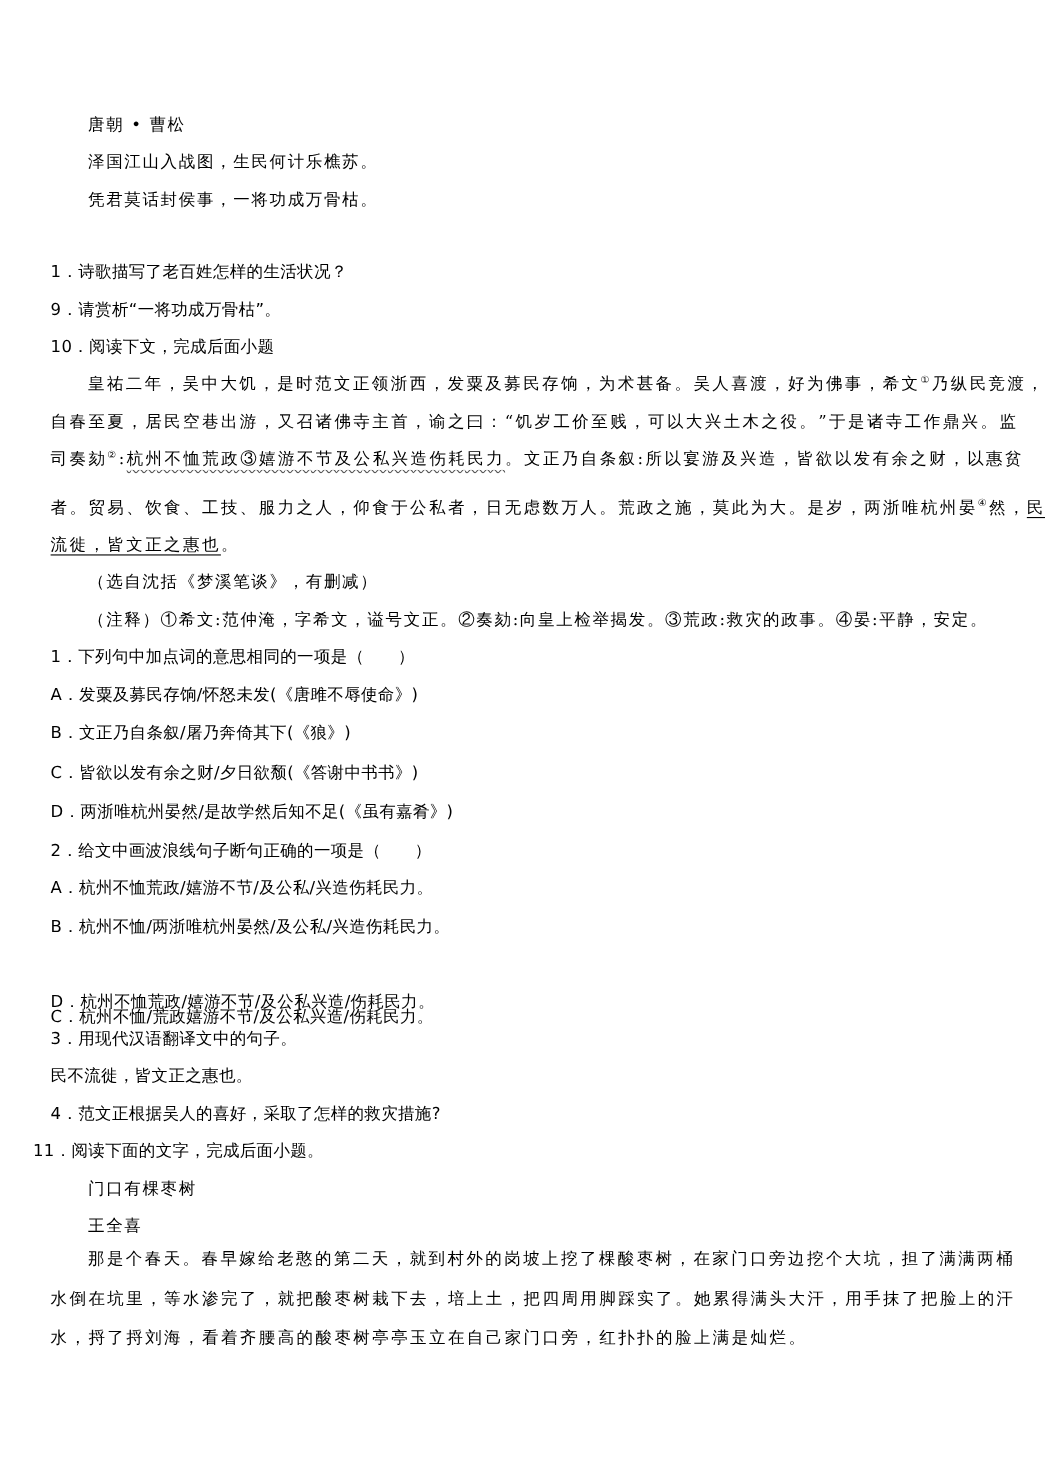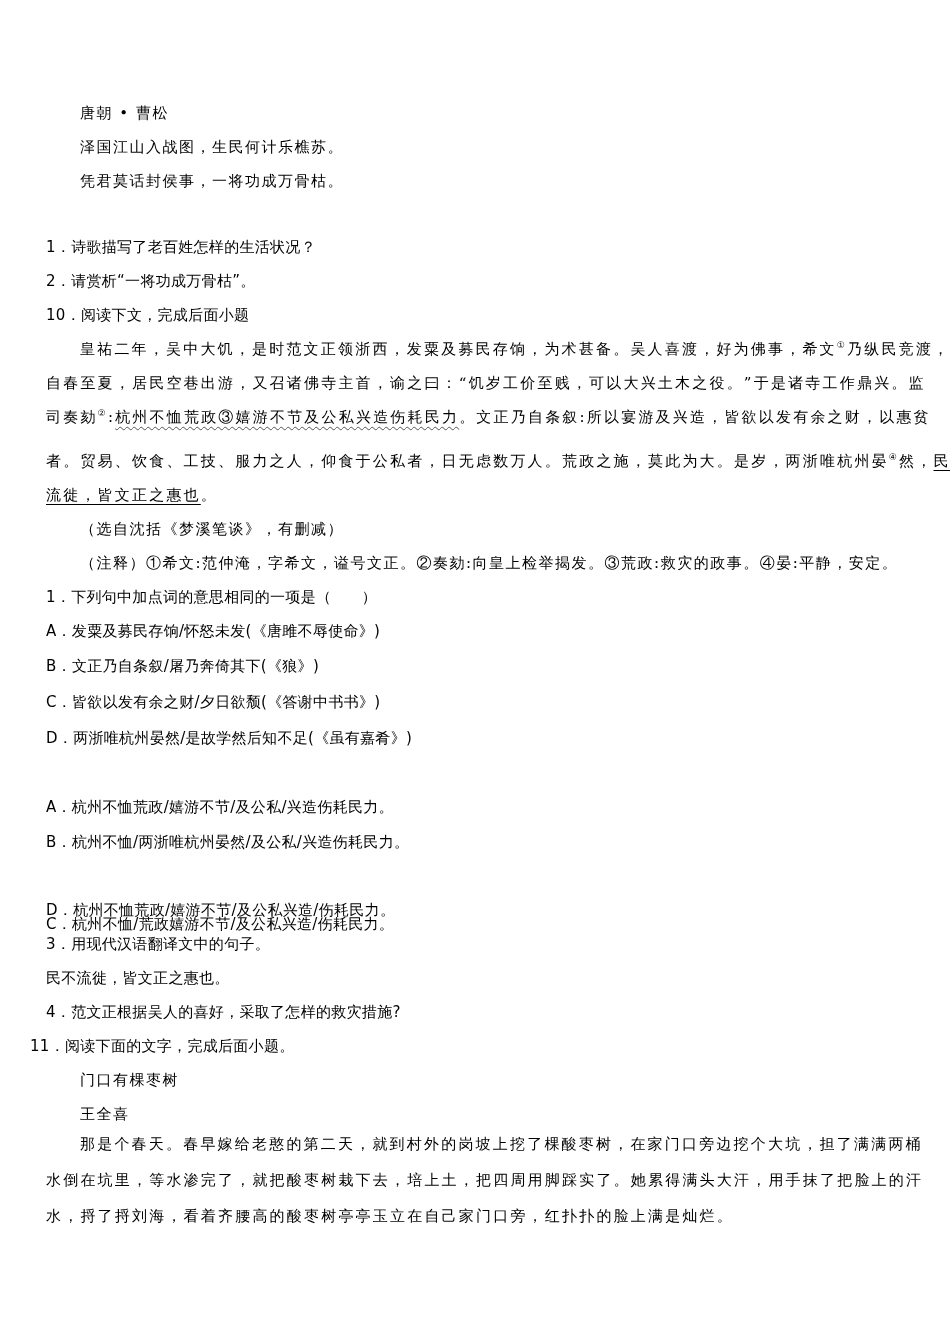--- a/index.html
+++ b/index.html
@@ -17,21 +17,21 @@
 </head>
 <body>
 
 <div class="page">
 
   <div class="line kai" style="left:80px;top:103px;">唐朝 • 曹松</div>
   <div class="line kai" style="left:80px;top:137px;">泽国江山入战图，生民何计乐樵苏。</div>
   <div class="line kai" style="left:80px;top:171px;">凭君莫话封侯事，一将功成万骨枯。</div>
 
   <div class="line sans" style="left:46px;top:237px;text-align:center;">1．诗歌描写了老百姓怎样的生活状况？</div>
-  <div class="line sans" style="left:46px;top:271px;">2．请赏析“一将功成万骨枯”。</div>
+  <div class="line sans" style="left:46px;top:271px;">9．请赏析“一将功成万骨枯”。</div>
 
   <div class="line sans" style="left:46px;top:305px;">10．阅读下文，完成后面小题</div>
 
   <div class="line kai just" style="left:80px;top:339px;">
     <span>皇祐二年，吴中大饥，是时范文正领浙西，发粟及募民存饷，为术甚备。吴人喜渡，好为佛事，希文</span><sup>①</sup><span>乃纵民竞渡，</span>
   </div>
   <div class="line kai just" style="left:46px;top:373px;">自春至夏，居民空巷出游，又召诸佛寺主首，谕之曰：“饥岁工价至贱，可以大兴土木之役。”于是诸寺工作鼎兴。监</div>
   <div class="line kai just" style="left:46px;top:407px;">
     <span>司奏劾</span><sup>②</sup><span>:</span><span class="wavy">杭州不恤荒政③嬉游不节及公私兴造伤耗民力</span><span>。文正乃自条叙:所以宴游及兴造，皆欲以发有余之财，以惠贫</span>
   </div>
@@ -44,20 +44,21 @@
 
   <div class="line kai" style="left:80px;top:519px;">（选自沈括《梦溪笔谈》，有删减）</div>
   <div class="line kai" style="left:80px;top:553px;">（注释）①希文:范仲淹，字希文，谥号文正。②奏劾:向皇上检举揭发。③荒政:救灾的政事。④晏:平静，安定。</div>
 
   <div class="line sans" style="left:46px;top:587px;">1．下列句中加点词的意思相同的一项是（　　）</div>
   <div class="line sans" style="left:46px;top:621px;">A．发粟及募民存饷/怀怒未发(《唐雎不辱使命》)</div>
   <div class="line sans" style="left:46px;top:656px;">B．文正乃自条叙/屠乃奔倚其下(《狼》)</div>
   <div class="line sans" style="left:46px;top:692px;">C．皆欲以发有余之财/夕日欲颓(《答谢中书书》)</div>
   <div class="line sans" style="left:46px;top:728px;">D．两浙唯杭州晏然/是故学然后知不足(《虽有嘉肴》)</div>
 
+  <div class="line sans" style="left:46px;top:763px;">2．给文中画波浪线句子断句正确的一项是（　　）</div>
   <div class="line sans" style="left:46px;top:797px;">A．杭州不恤荒政/嬉游不节/及公私/兴造伤耗民力。</div>
   <div class="line sans" style="left:46px;top:832px;">B．杭州不恤/两浙唯杭州晏然/及公私/兴造伤耗民力。</div>
   <div class="line sans" style="left:46px;top:866px;margin-top:48px;">C．杭州不恤/荒政嬉游不节/及公私兴造/伤耗民力。</div>
   <div class="line sans" style="left:46px;top:900px;">D．杭州不恤荒政/嬉游不节/及公私兴造/伤耗民力。</div>
 
   <div class="line sans" style="left:46px;top:934px;">3．用现代汉语翻译文中的句子。</div>
   <div class="line sans" style="left:46px;top:968px;">民不流徙，皆文正之惠也。</div>
   <div class="line sans" style="left:46px;top:1002px;">4．范文正根据吴人的喜好，采取了怎样的救灾措施?</div>
 
   <div class="line sans" style="left:30px;top:1036px;">11．阅读下面的文字，完成后面小题。</div>

